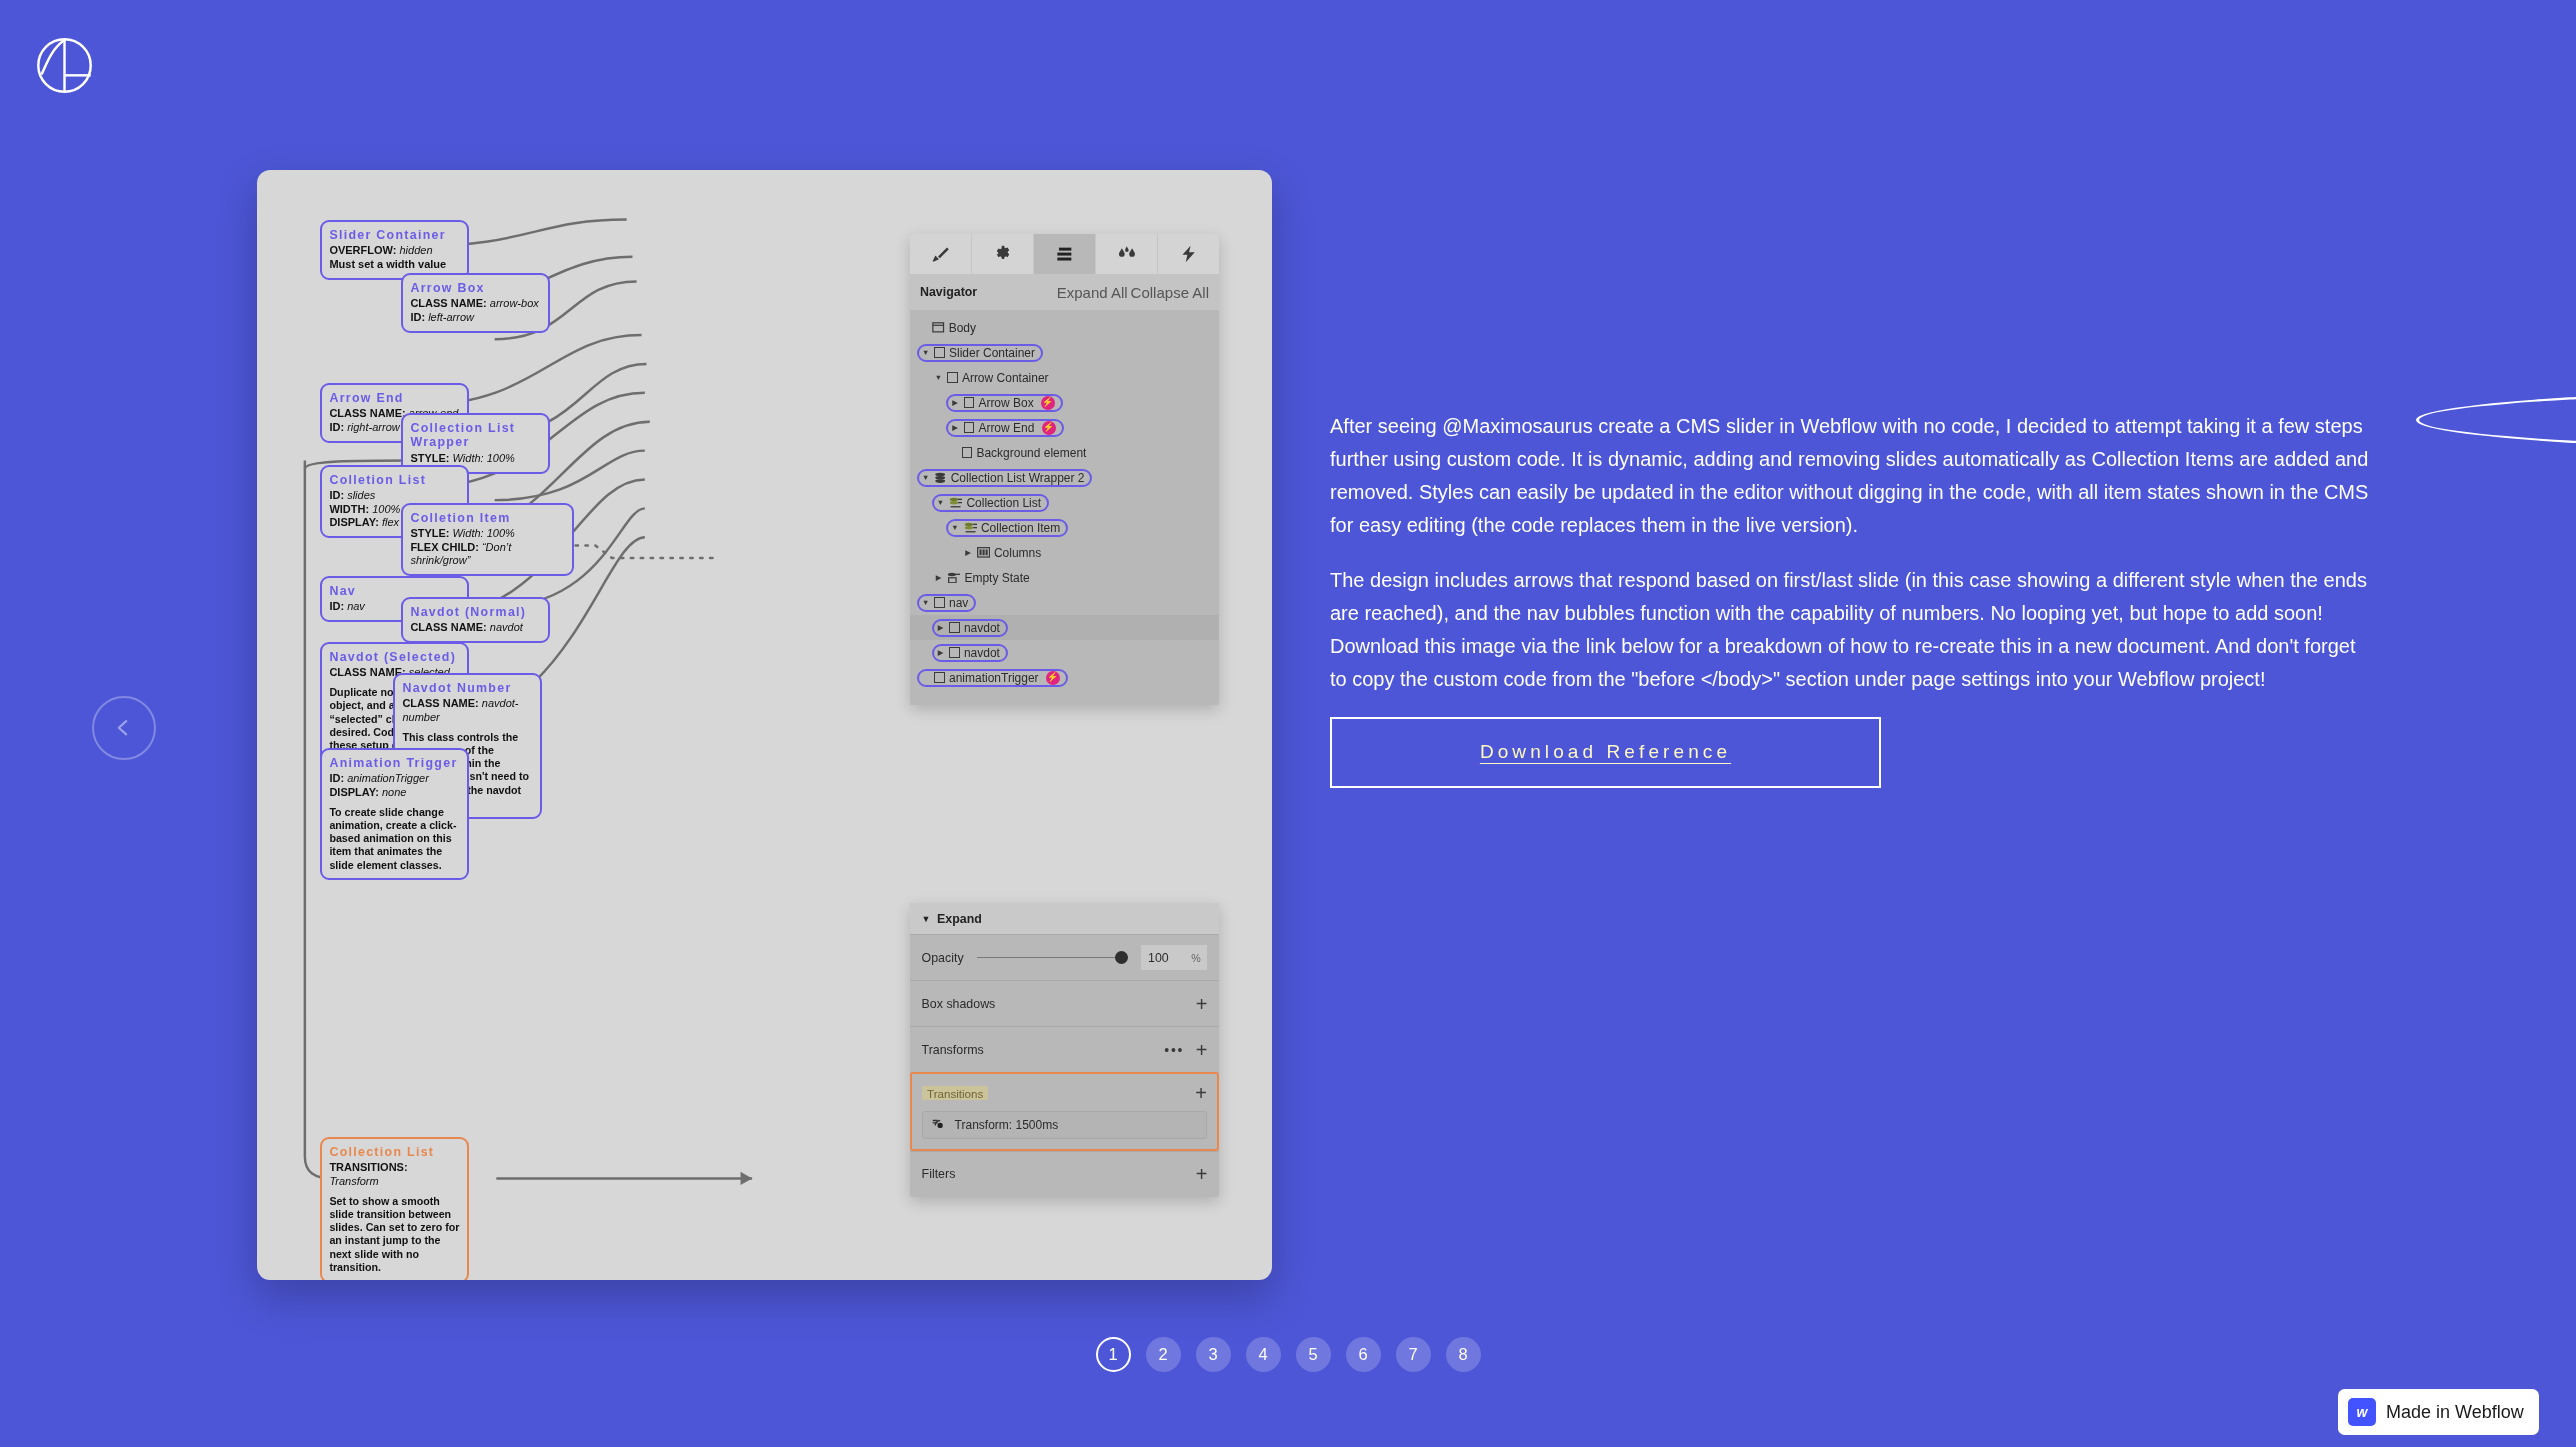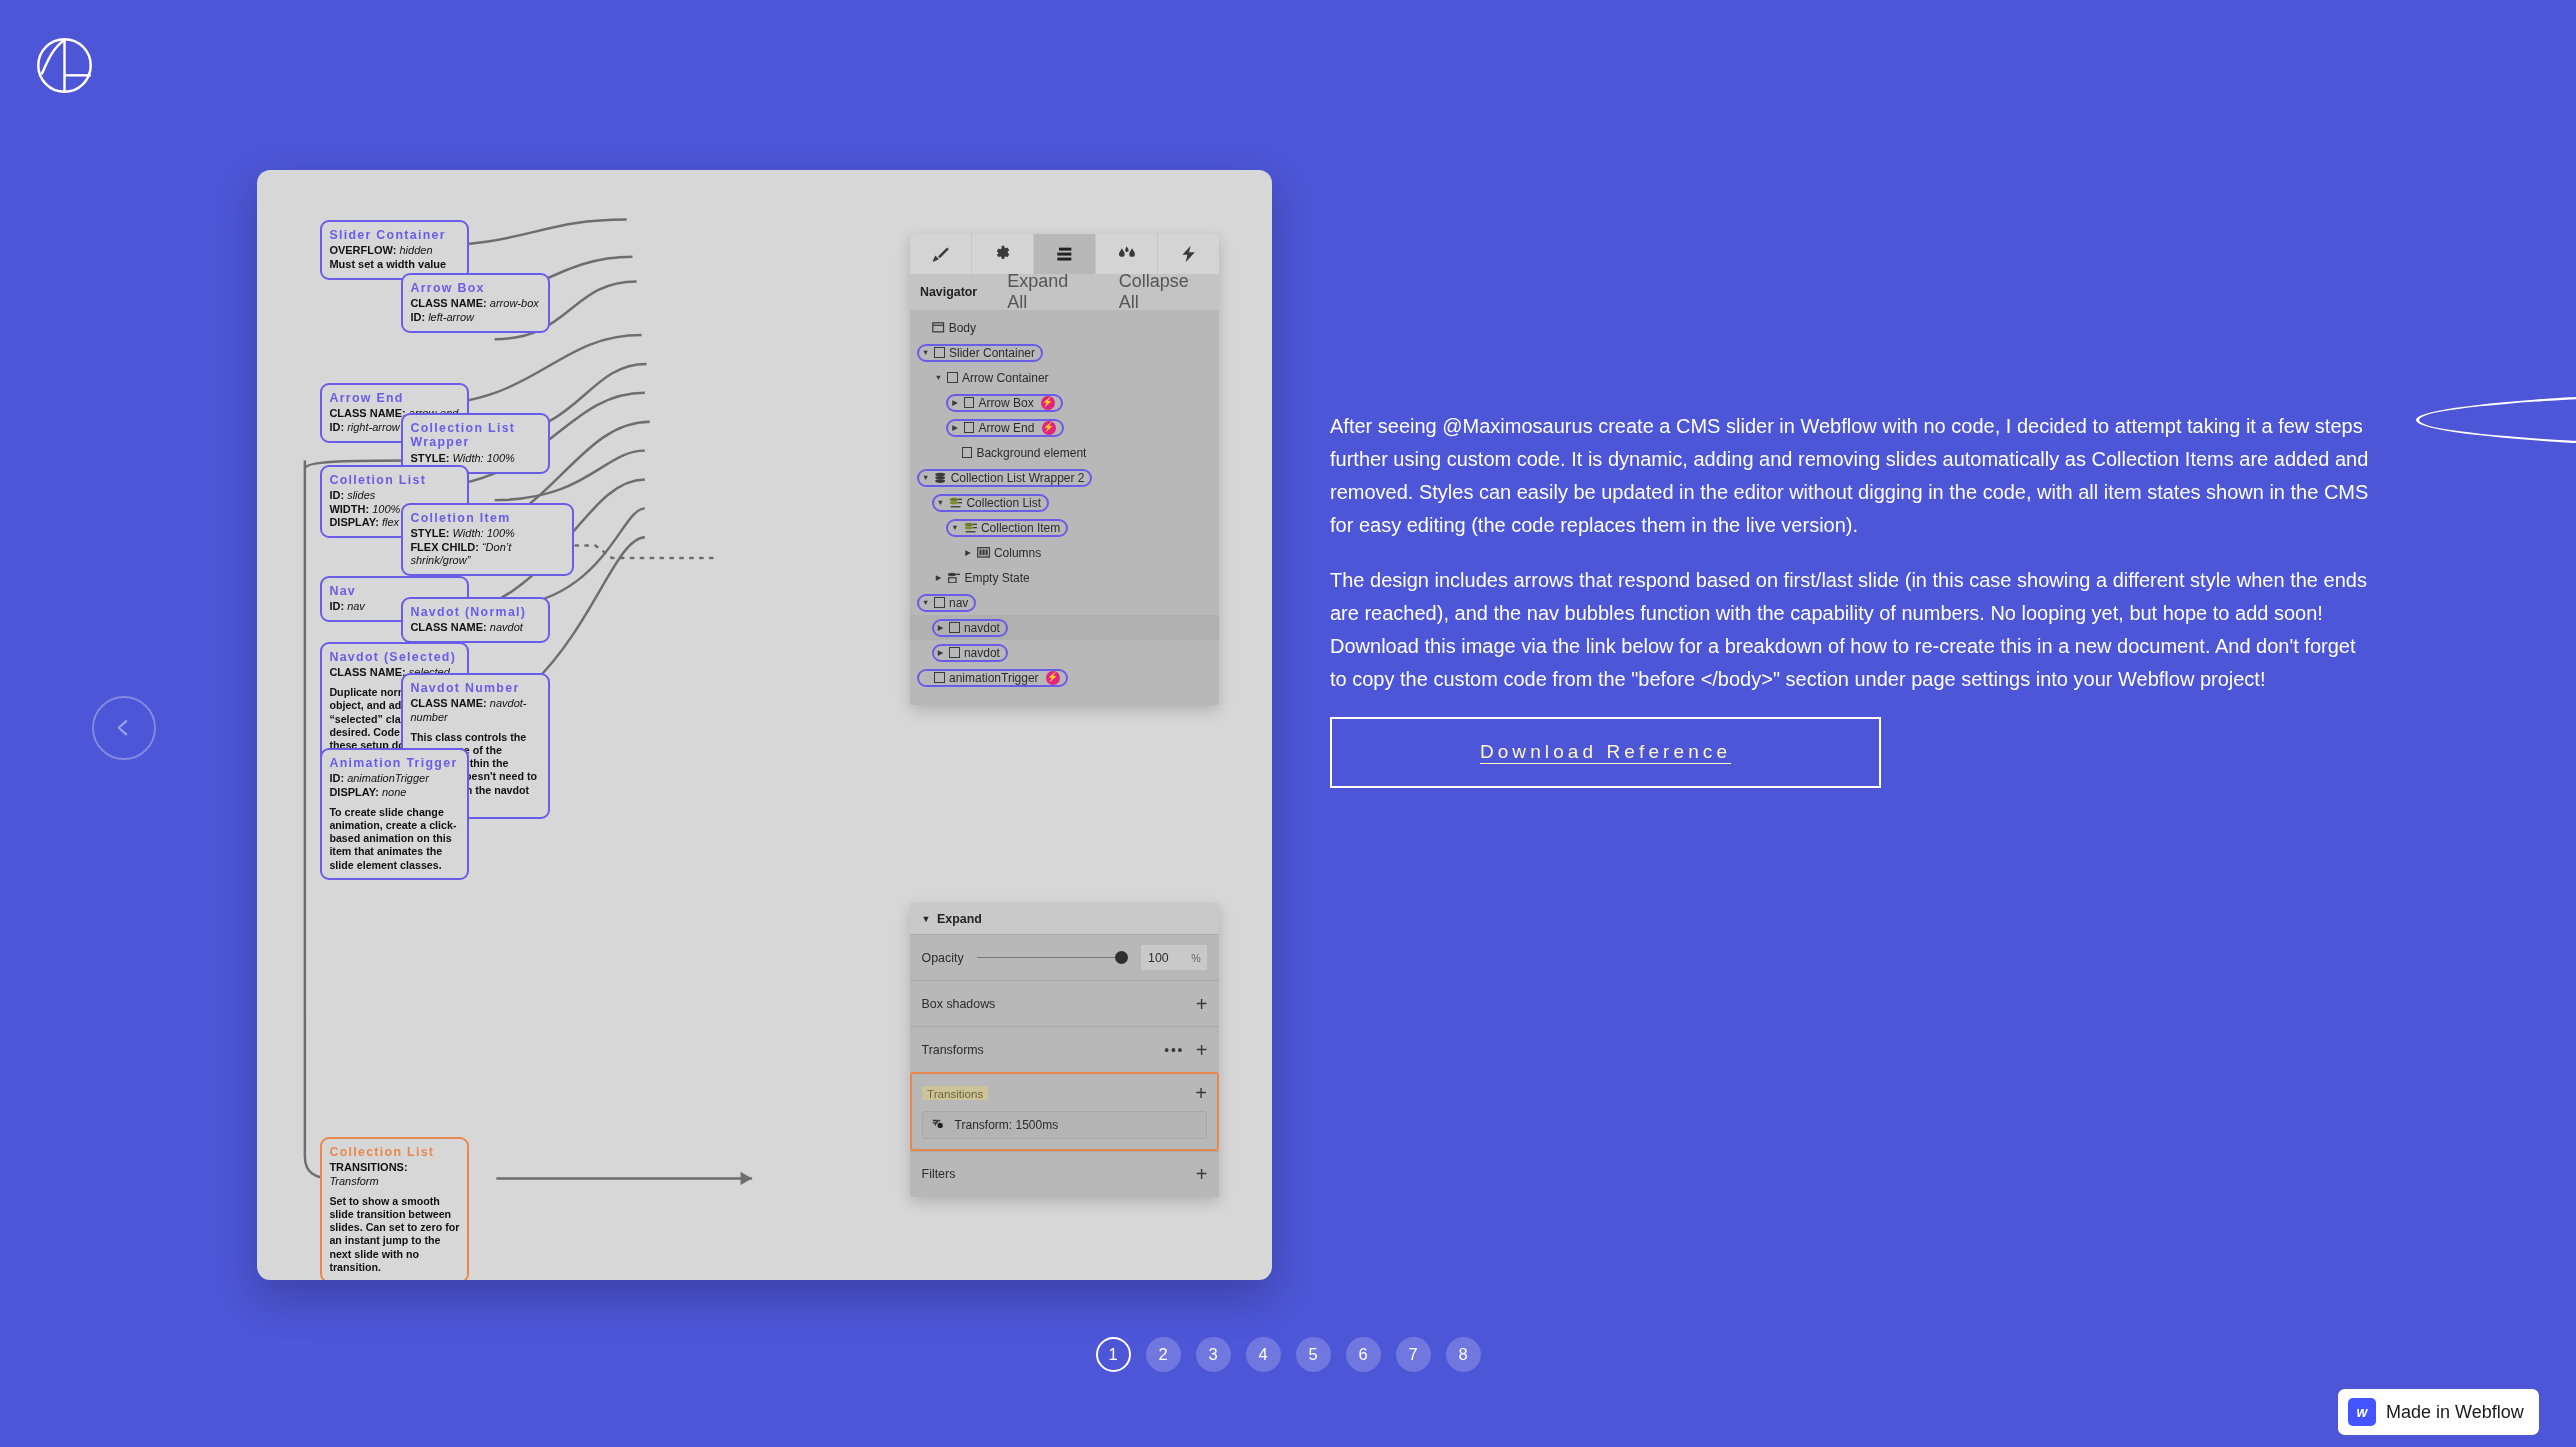--- a/index.html
+++ b/index.html
@@ -66,21 +66,21 @@
     flex:1; display:flex; align-items:center; justify-content:center;
     border-right:0.8px solid #c6c6c6;
   }
   .panel-tab:last-child { border-right:none; }
   .panel-tab.active { background:#b8b8b8; }
   .panel-head {
     display:flex; align-items:center; height:36px; padding:0 10px;
     background:#c4c4c4; font-size:12.4px;
   }
   .panel-head .ph-title { font-weight:bold; color:#222; flex:1; }
-  .panel-head .ph-link { color:#555; margin-left:30px; font-size:18px; }
+  .panel-head .ph-link { color:#555; margin-left:3px; font-size:15px; }
   .tree { background:#b8b8b8; padding:5px 0 15px 0; min-height:264px; position:relative; }
   .trow {
     display:flex; align-items:center; height:25px;
     padding-left:6.6px; font-size:12px; color:#2b2b2b; position:relative;
   }
   .trow.hl { background:#b0b0b0; }
   .tlabel-wrap {
     display:inline-flex; align-items:center; gap:4.1px;
     padding:0.8px 5.8px 0.8px 2.5px; border-radius:9px;
   }
@@ -282,21 +282,21 @@
     <div class="ntitle">Navdot (Normal)</div>
     <div class="nrow"><span>CLASS NAME:</span> <i>navdot</i></div>
   </div>
 
   <div class="note" style="left:63px; top:472px; width:149px;">
     <div class="ntitle">Navdot (Selected)</div>
     <div class="nrow"><span>CLASS NAME:</span> <i>selected</i></div>
     <div class="nbody">Duplicate normal navdot object, and add “selected” class. Style as desired. Code will hide these setup dots when the page loads.</div>
   </div>
 
-  <div class="note" style="left:144px; top:503px; width:149px;">
+  <div class="note" style="left:136px; top:503px; width:149px;">
     <div class="ntitle">Navdot Number</div>
     <div class="nrow"><span>CLASS NAME:</span> <i>navdot-number</i></div>
     <div class="nbody">This class controls the appearance of the numbers within the navdots. Doesn't need to be placed in the navdot containers.</div>
   </div>
 
   <div class="note" style="left:63px; top:578px; width:149px;">
     <div class="ntitle">Animation Trigger</div>
     <div class="nrow"><span>ID:</span> <i>animationTrigger</i></div>
     <div class="nrow"><span>DISPLAY:</span> <i>none</i></div>
     <div class="nbody">To create slide change animation, create a click-based animation on this item that animates the slide element classes.</div>

